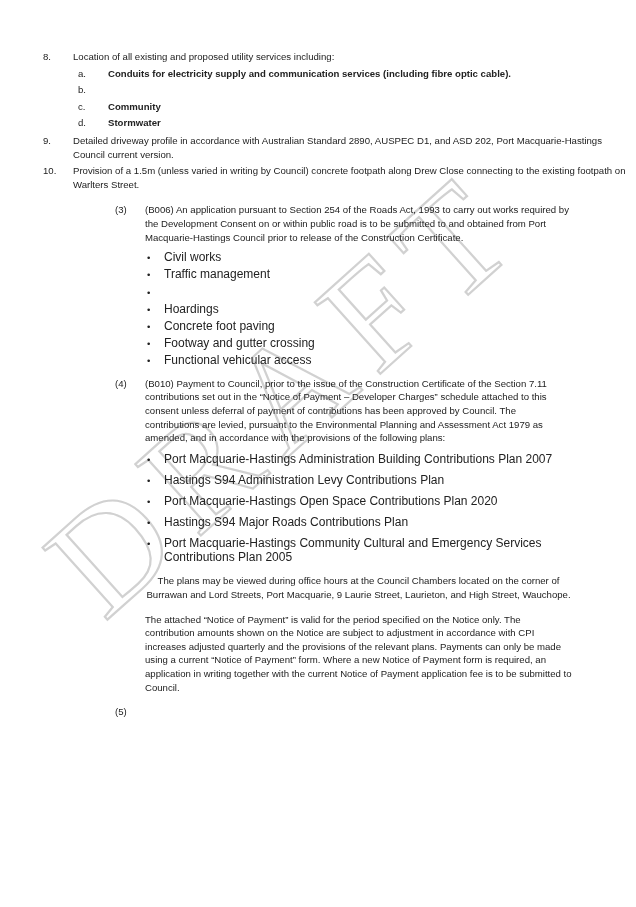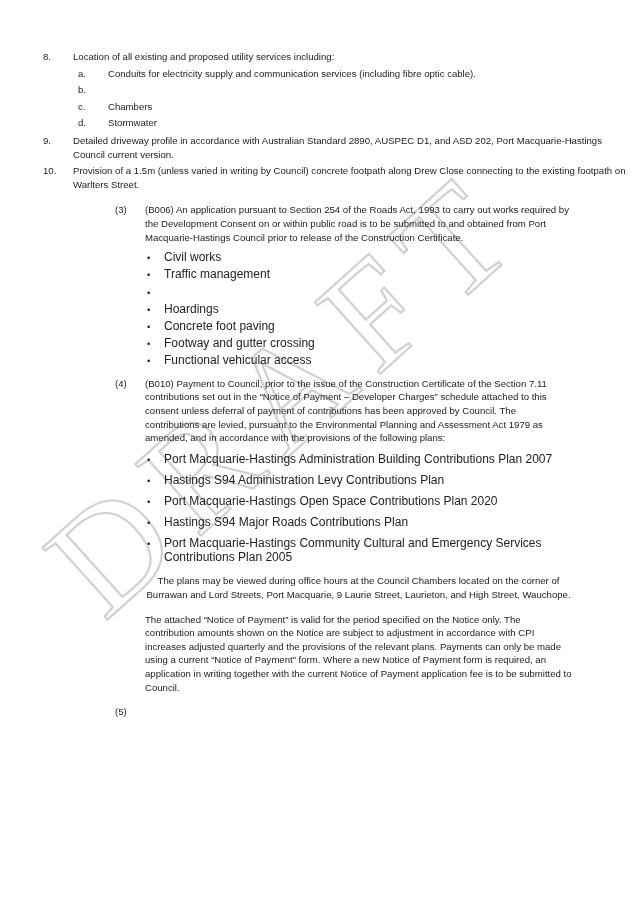--- a/index.html
+++ b/index.html
@@ -92,20 +92,21 @@
     margin-bottom: 3px;
   }
   .alpha-item > .marker {
     width: 38px;
     margin-left: 70px;
     padding-left: 8px;
     box-sizing: border-box;
   }
   .alpha-item > .content {
     padding-right: 72px;
+    font-weight: bold;
   }
 
   
   .clause {
     margin-top: 10px;
   }
   .clause > .marker {
     width: 30px;
     margin-left: 115px;
     box-sizing: border-box;
@@ -173,21 +174,21 @@
 
     <div class="row alpha-item">
       <div class="marker">a.</div>
       <div class="content">Conduits for electricity supply and communication services (including fibre optic cable).</div>
     </div>
     <div class="row alpha-item">
       <div class="marker">b.</div>
     </div>
     <div class="row alpha-item">
       <div class="marker">c.</div>
-      <div class="content">Chambers</div>
+      <div class="content">Community</div>
     </div>
     <div class="row alpha-item">
       <div class="marker">d.</div>
       <div class="content">Stormwater</div>
     </div>
 
     <div class="row num-item" style="margin-top:4px;">
       <div class="marker">9.</div>
       <div class="content">Detailed driveway profile in accordance with Australian Standard 2890, AUSPEC D1, and ASD 202, Port Macquarie-Hastings Council current version.</div>
     </div>

